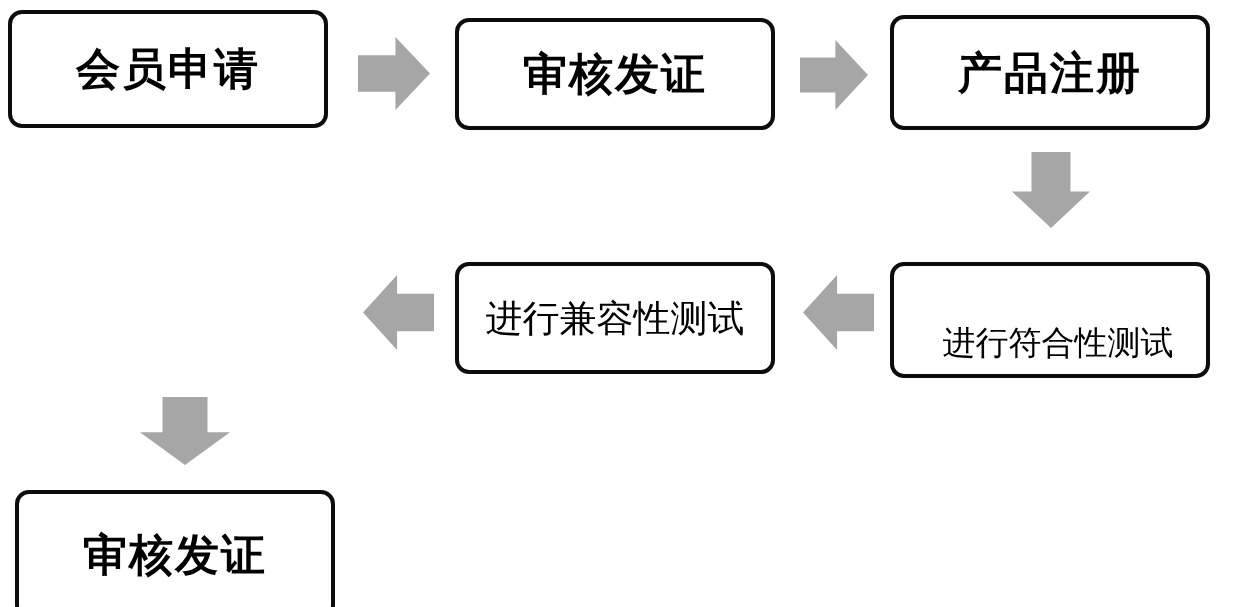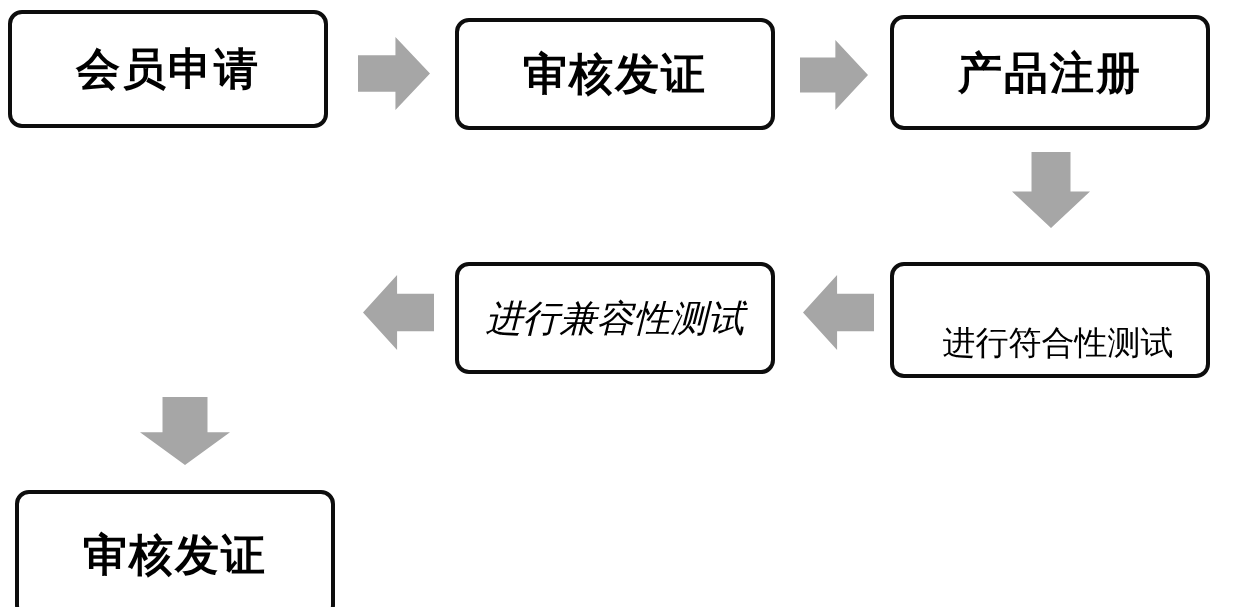--- a/index.html
+++ b/index.html
@@ -51,21 +51,20 @@
   }
   .label-lg {                 
     font-size: 41px;
     font-weight: 700;
     letter-spacing: 0px;
   }
   .label-md {                 
     font-size: 37px;
     font-weight: 400;
     letter-spacing: 0px;
-    font-style: italic;
   }
   .label-sm {                 
     font-size: 33px;
     font-weight: 400;
     letter-spacing: 0px;
     margin-left: 16px;
   }
 
   
   .shift-down { position: relative; top: 22px; }

